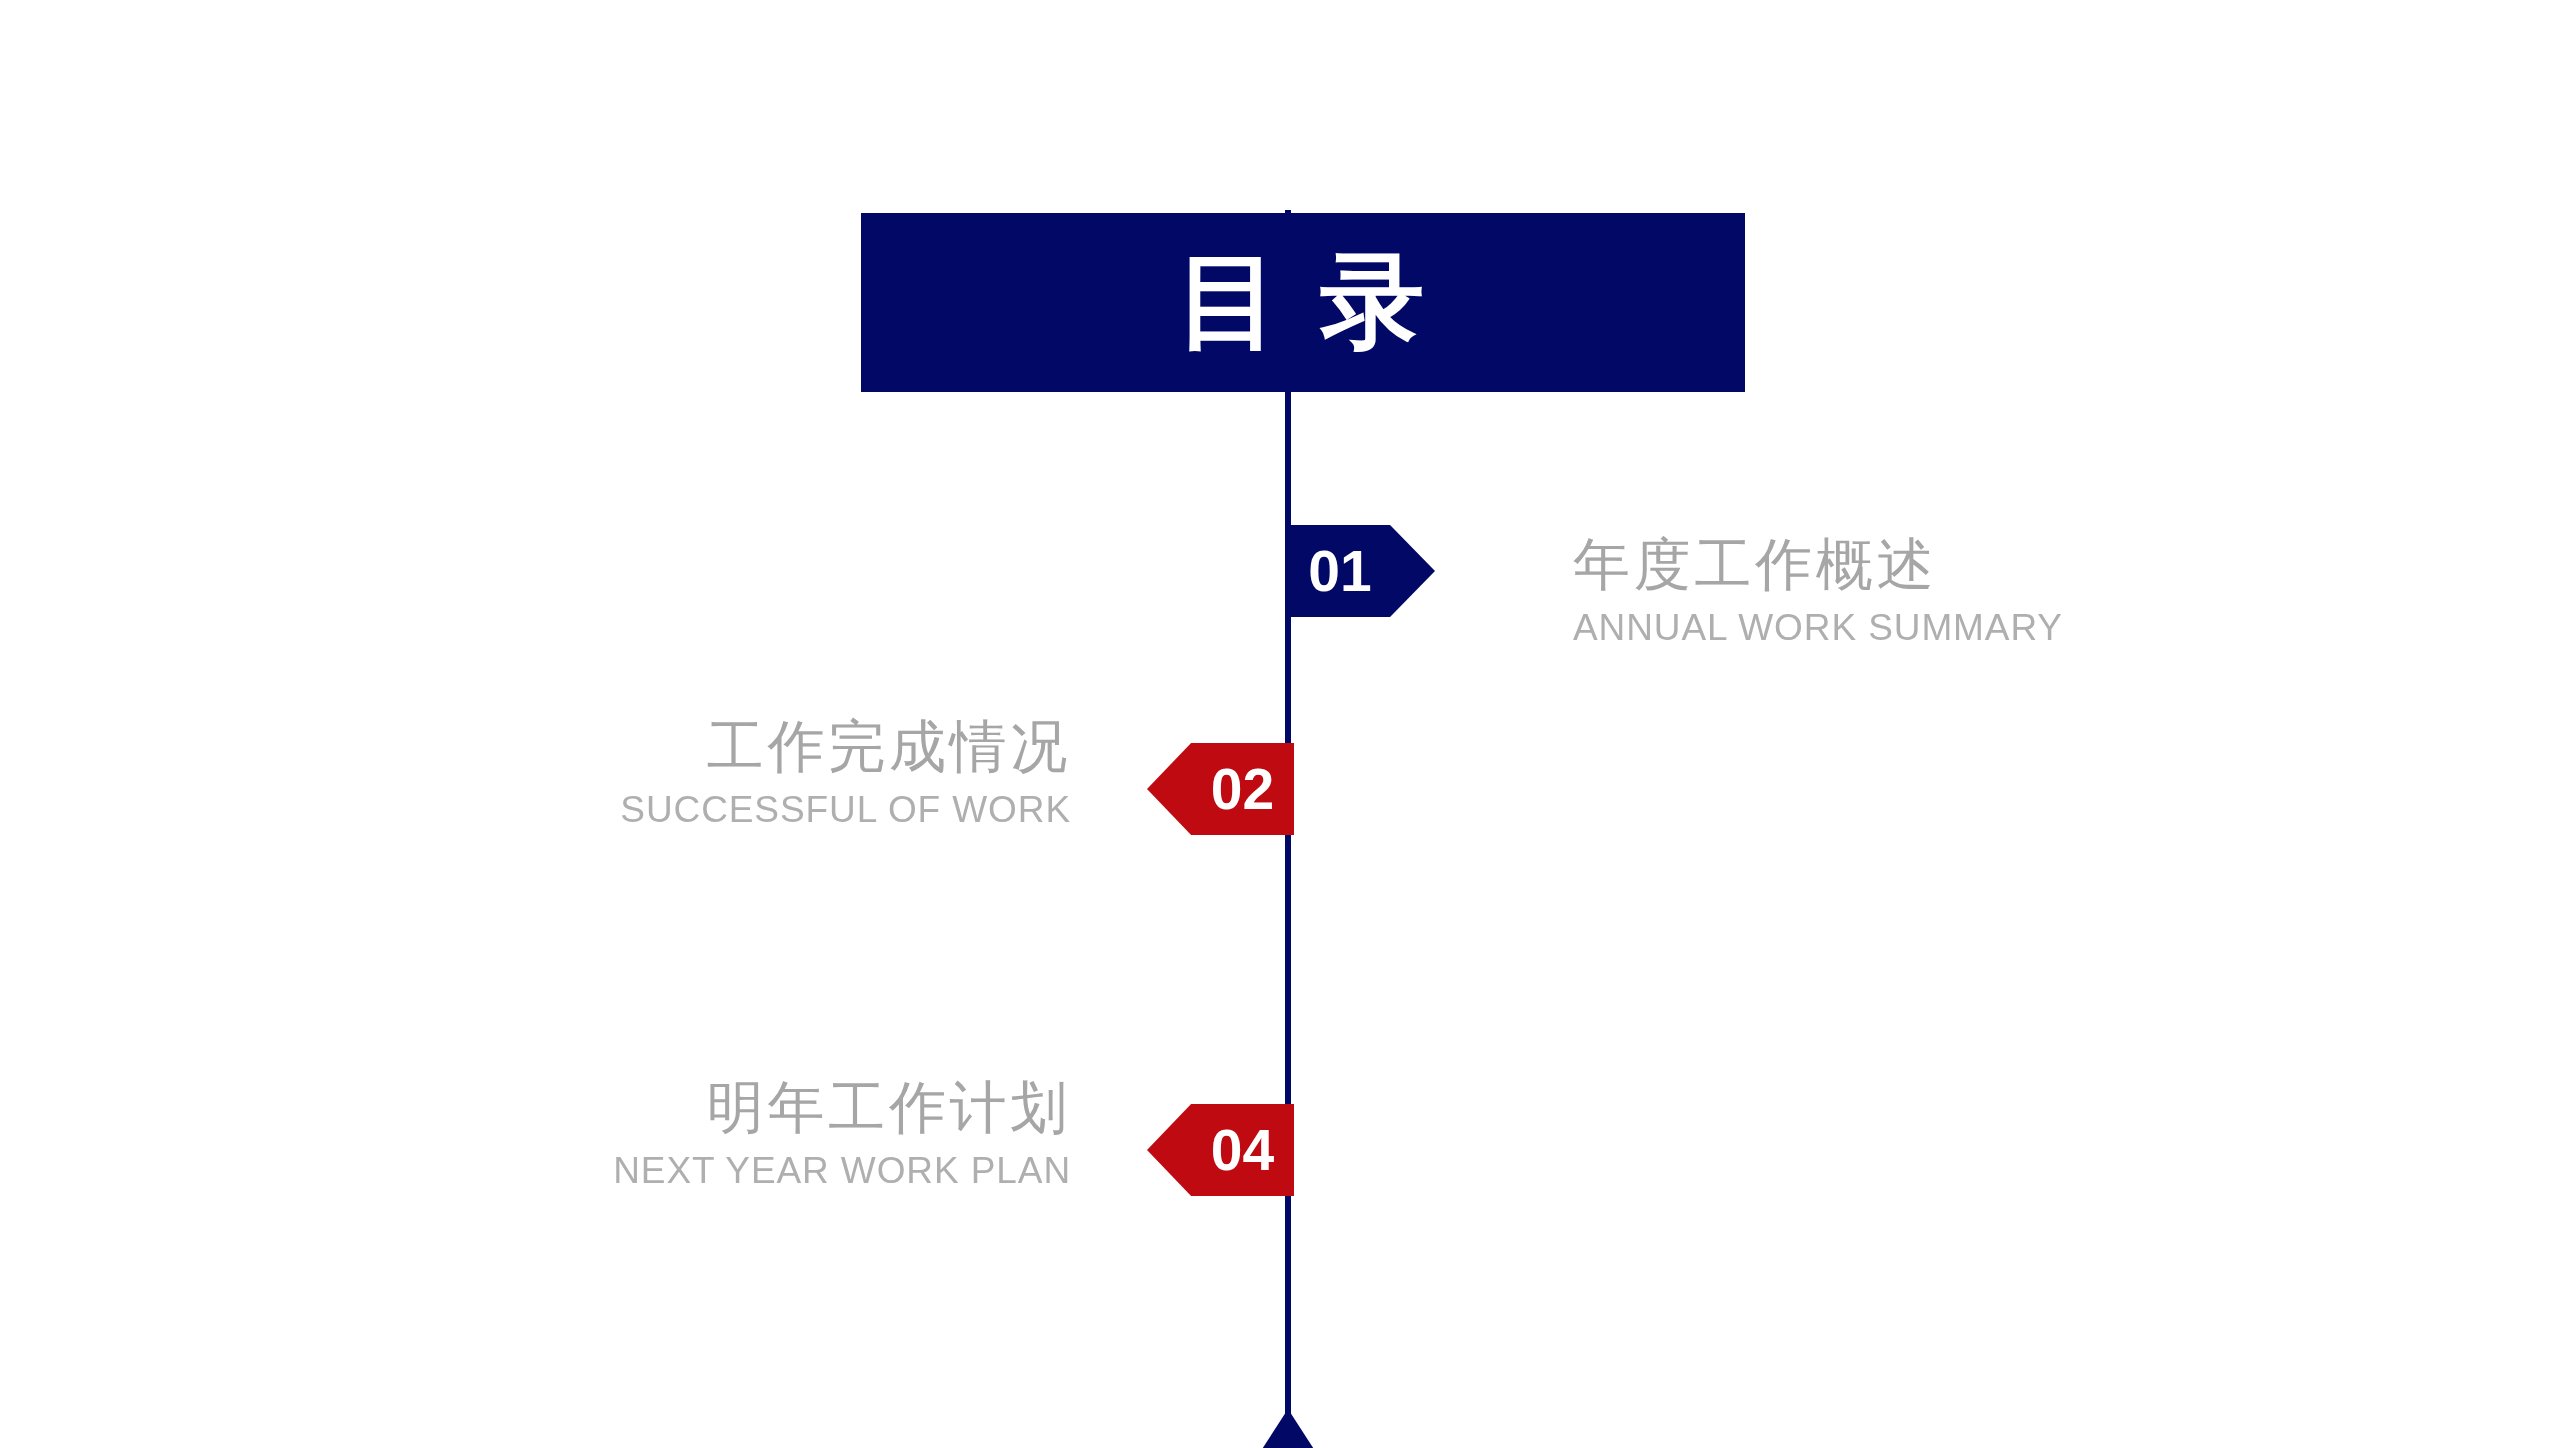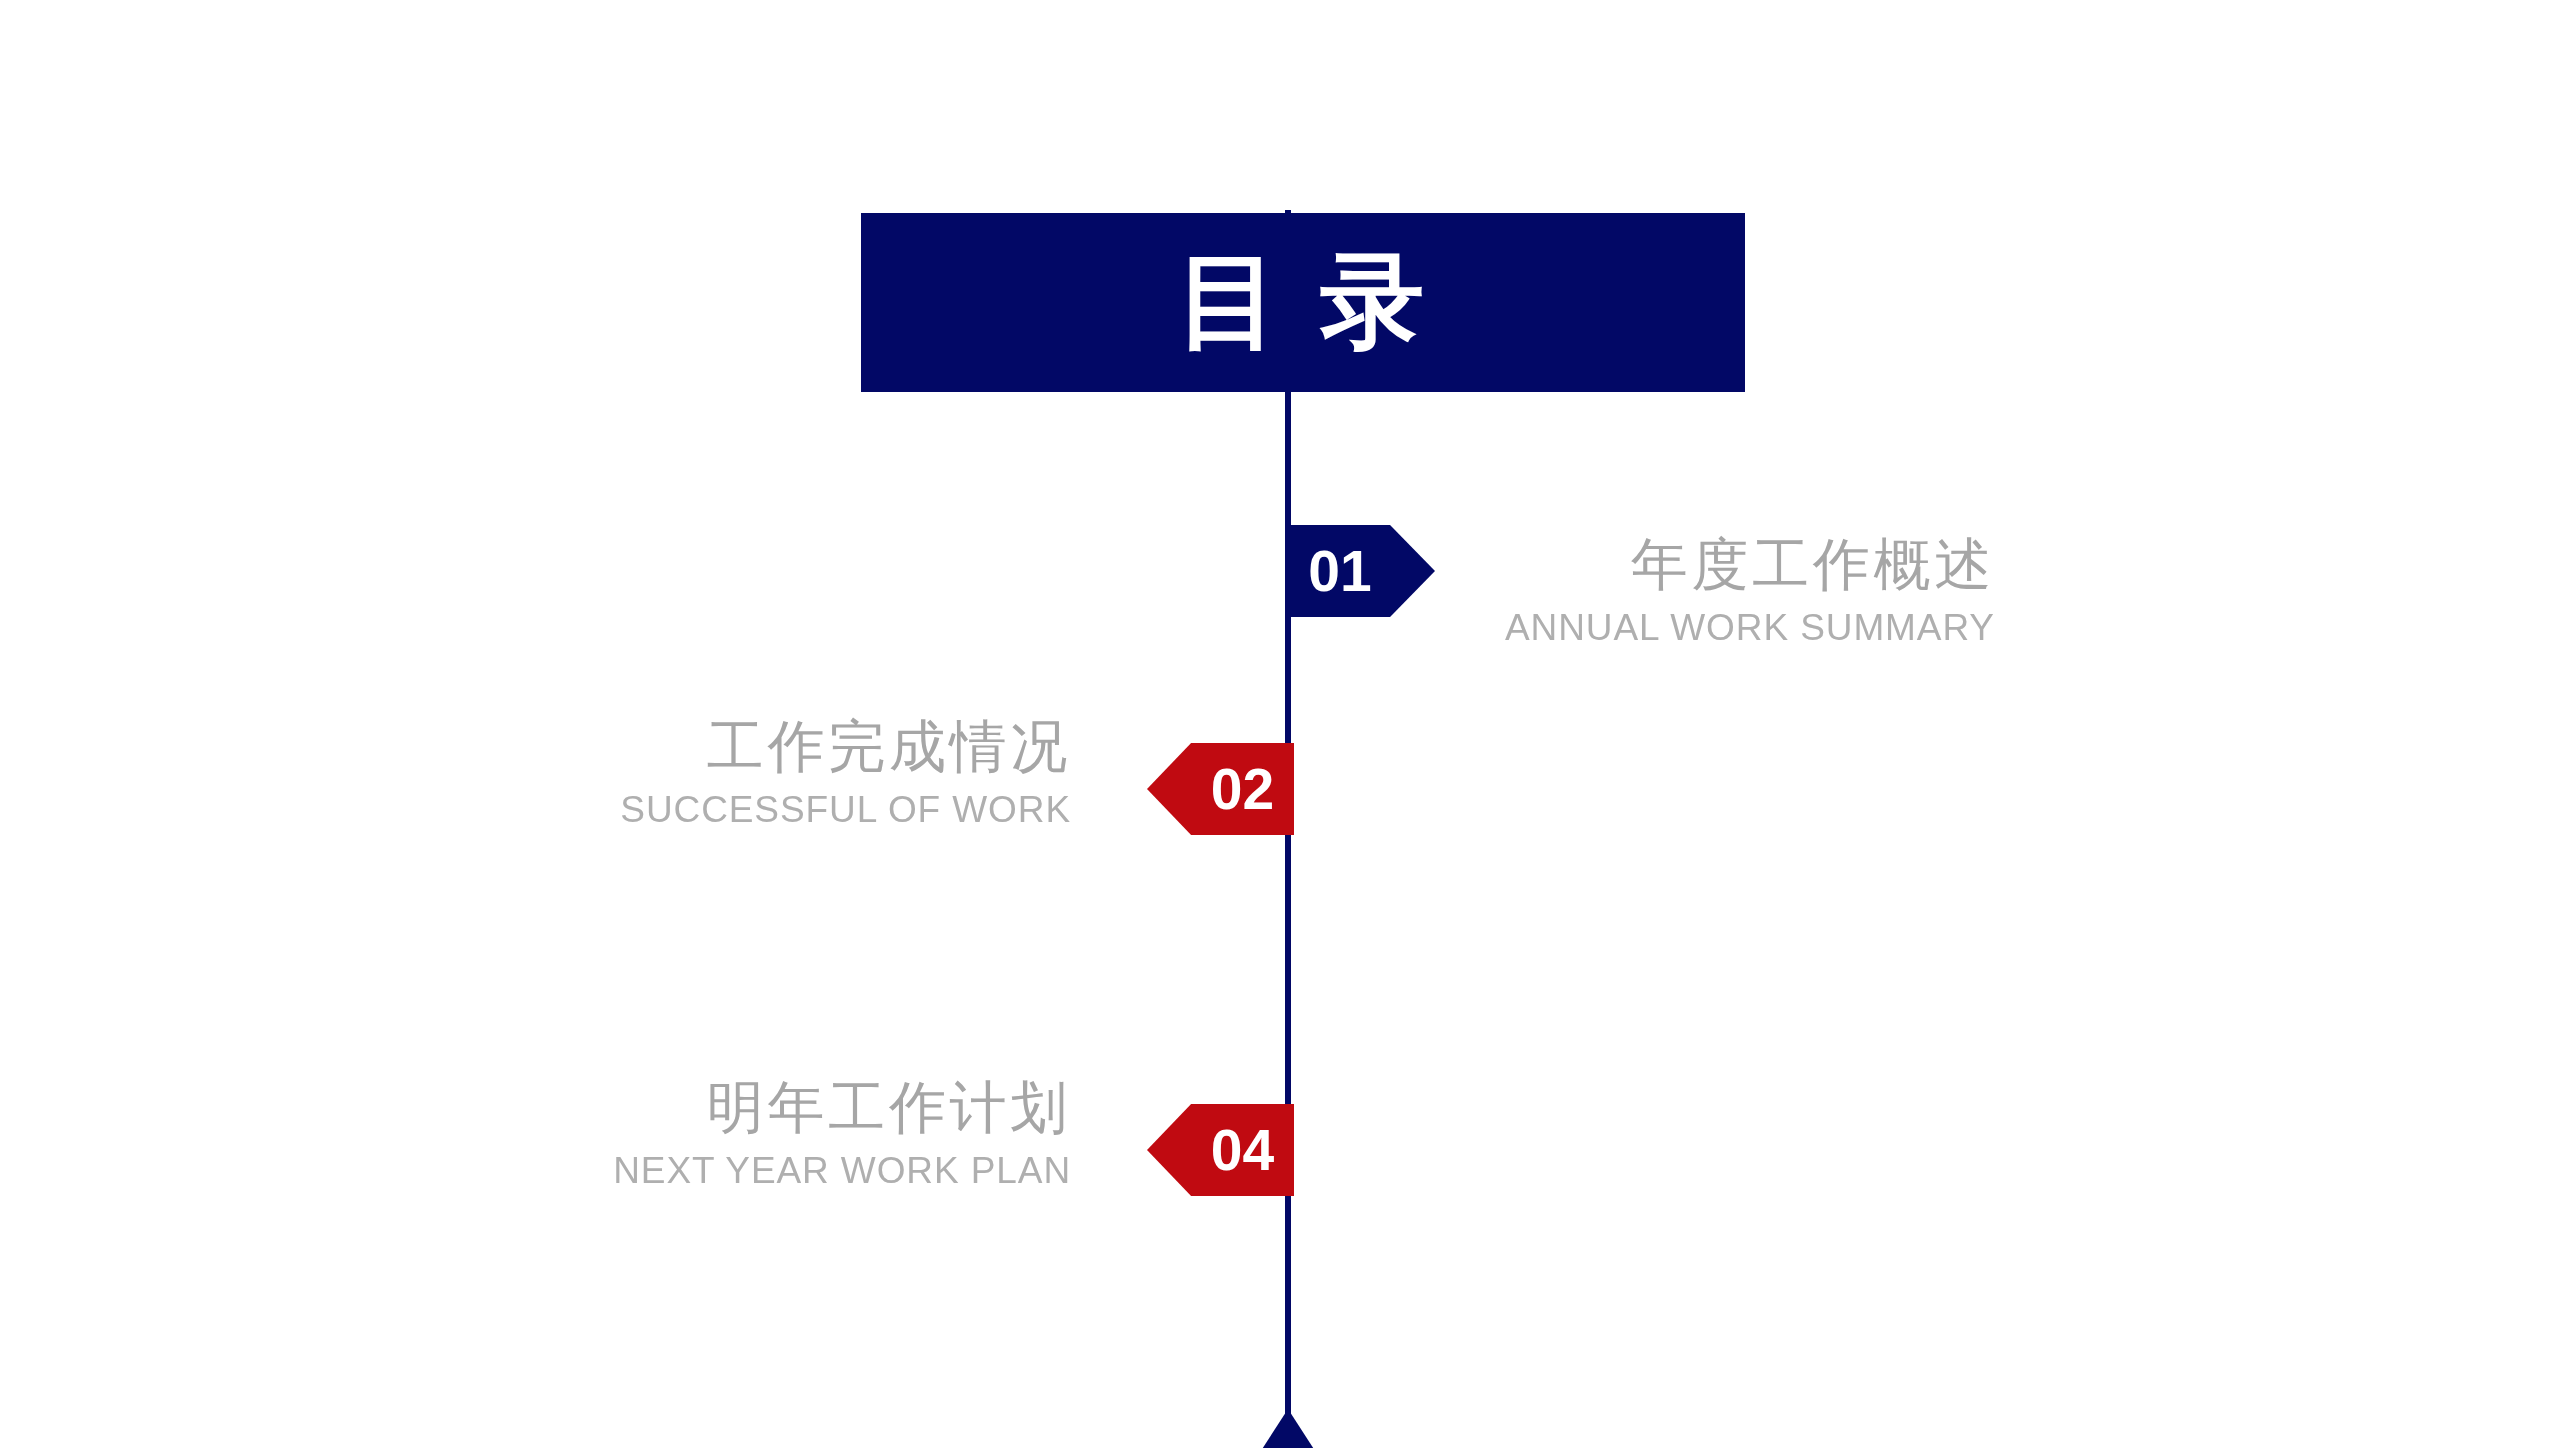--- a/index.html
+++ b/index.html
@@ -93,21 +93,21 @@
   .badge.point-left {
     left: 1147px;
     width: 147px;
     background: var(--red, #C00A11);
     clip-path: polygon(100% 0, 30% 0, 0 50%, 30% 100%, 100% 100%);
     margin-top: 36px;
   }
   .badge.point-left .num { width: 103px; margin-left: 44px; }
 
   .label { position: absolute; top: 7.3px; }
-  .label.on-right { left: 1505px; text-align: right; }
+  .label.on-right { left: 1573px; text-align: left; }
   .label.on-left  { right: 1505px; text-align: right; }
   .label .zh {
     font-size: 57px;
     line-height: 64px;
     letter-spacing: 3.7px;
     color: var(--item-title, #A6A6A6);
   }
   .label .en {
     font-size: 37px;
     line-height: 31px;

